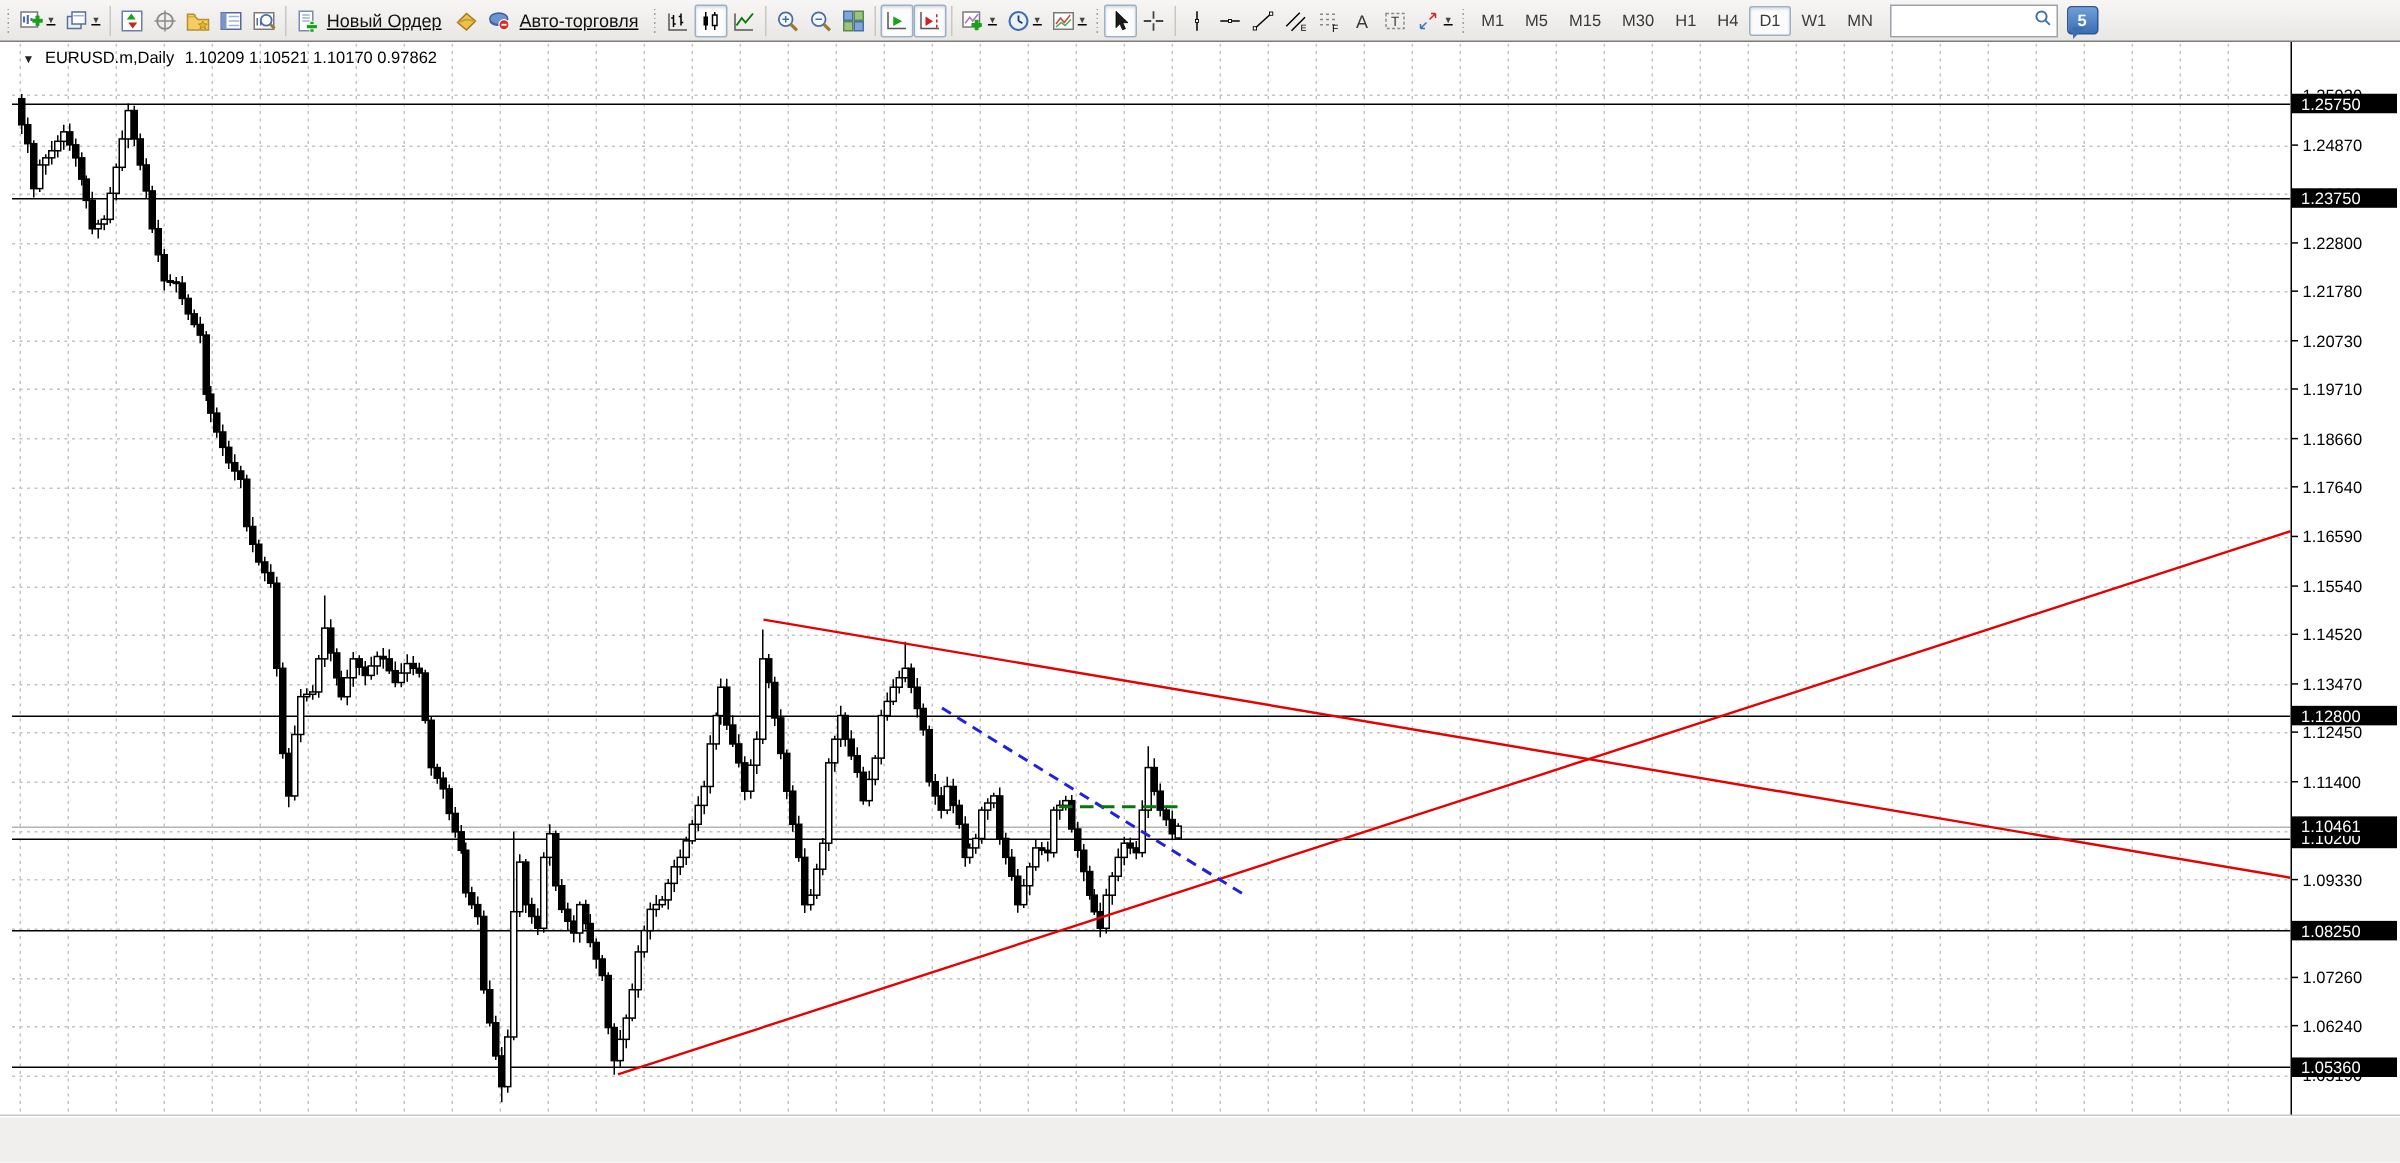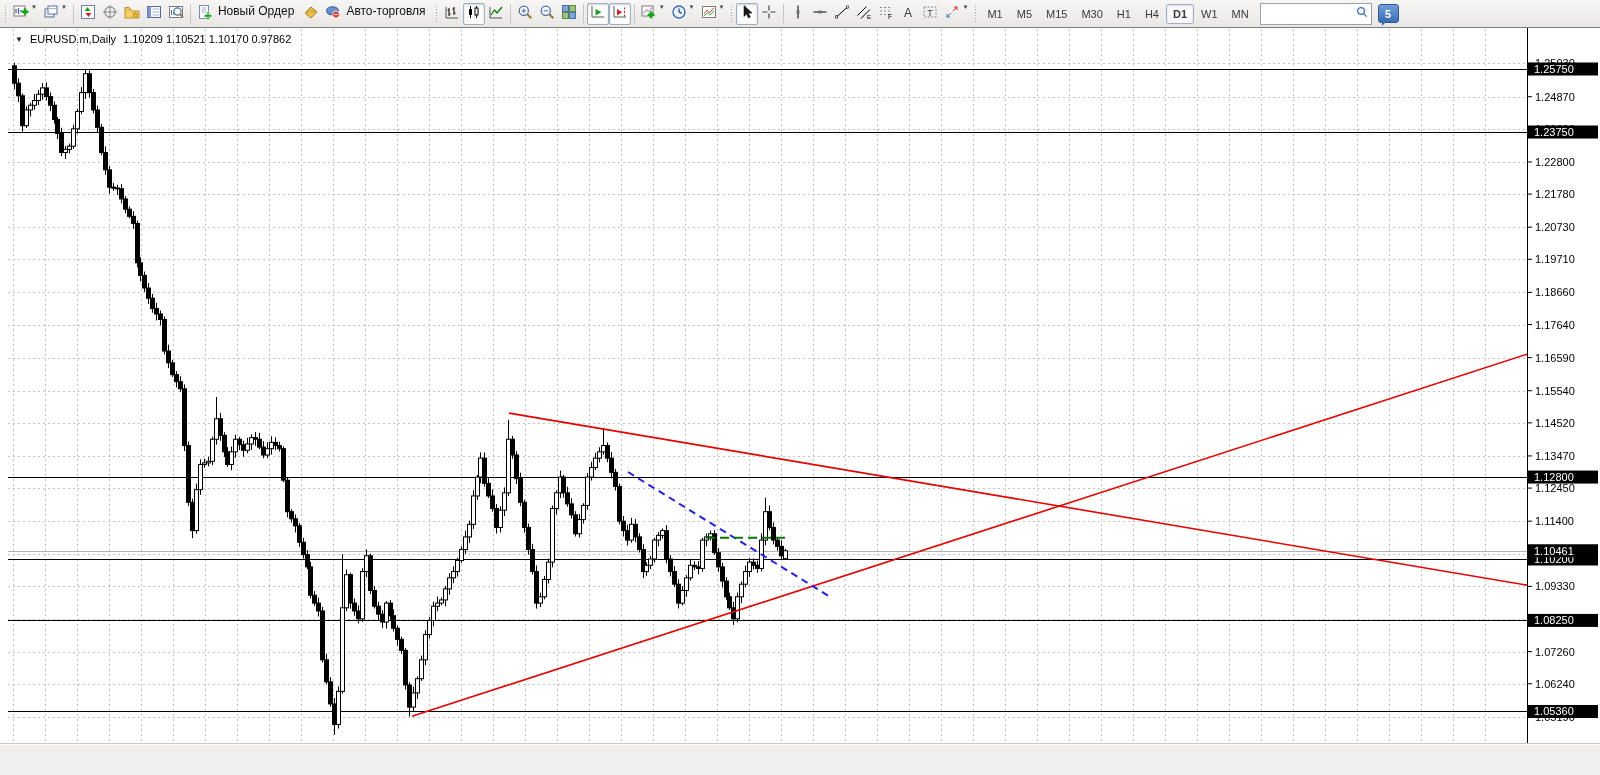--- a/index.html
+++ b/index.html
@@ -16,33 +16,34 @@
     display:flex;align-items:center;padding-left:1px;box-sizing:border-box;
     white-space:nowrap;
   }
   .grip{
     width:3px;height:18px;margin:0 3px;flex:0 0 auto;
     background-image:repeating-linear-gradient(to bottom,#9f9f9f 0 1px,transparent 1px 3px);
     background-size:1px 16px;background-repeat:no-repeat;background-position:center;
   }
   .sep{width:1px;height:20px;background:#c9c7c4;margin:0 3px;flex:0 0 auto;}
   .tbtn{
-    height:22px;min-width:22px;display:flex;justify-content:center;
+    height:22px;min-width:22px;display:flex;align-items:center;justify-content:center;
     border:1px solid transparent;border-radius:2px;padding:0 2px;gap:2px;flex:0 0 auto;
     box-sizing:border-box;
+    text-decoration:underline;
   }
   .tbtn.pressed{background:#fcfcfc;border-color:#9db0c5;box-shadow:inset 0 1px 2px #cfd6df;}
   .tbtn .dd{font-size:6px;color:#444;line-height:1;}
   .tlabel{font-size:12px;color:#111;padding:0 3px;}
   .ic{width:16px;height:16px;display:block;}
   .tf{
     font-size:11px;color:#3a3a3a;padding:3px 6px;border:1px solid transparent;border-radius:2px;
     flex:0 0 auto;
   }
-  .tf.pressed{background:#fbfbfb;border-color:#9db0c5;box-shadow:inset 0 1px 2px #d4dae2;font-weight:bold;}
+  .tf.pressed{background:#fbfbfb;border-color:#9db0c5;box-shadow:inset 0 1px 2px #d4dae2;}
   .searchwrap{position:relative;flex:0 0 auto;margin-left:4px;}
   .search{
     width:88px;height:18px;border:1px solid #9aa2ac;background:#fff;font-size:11px;
     padding:1px 18px 1px 4px;font-family:"Liberation Sans",sans-serif;
   }
   .searchwrap svg{position:absolute;right:4px;top:3px;}
   .chat{
     width:19px;height:17px;background:linear-gradient(#6f9fd8,#3c6eb4);
     border:1px solid #2d5791;border-radius:3px;color:#fff;font-size:11px;font-weight:bold;
     display:flex;align-items:center;justify-content:center;margin-left:6px;flex:0 0 auto;

